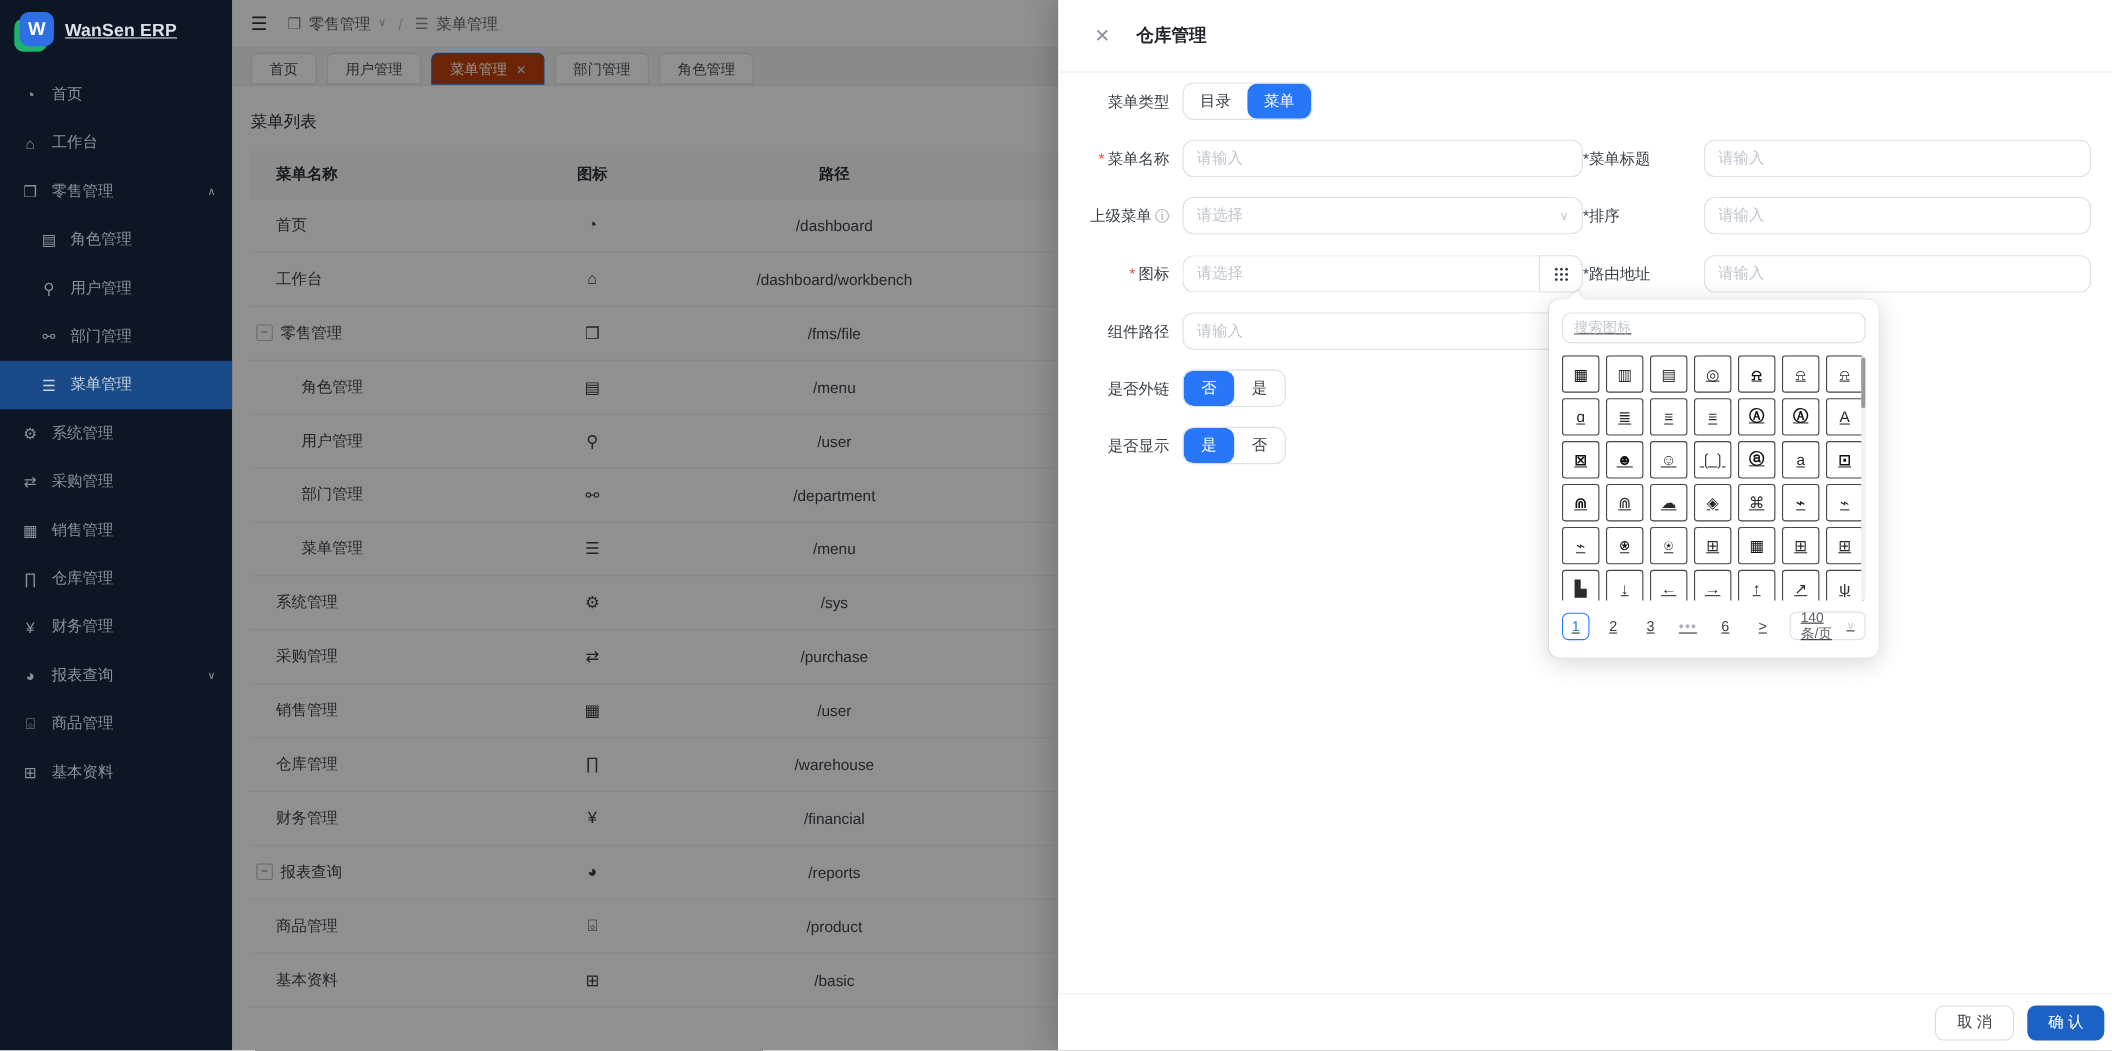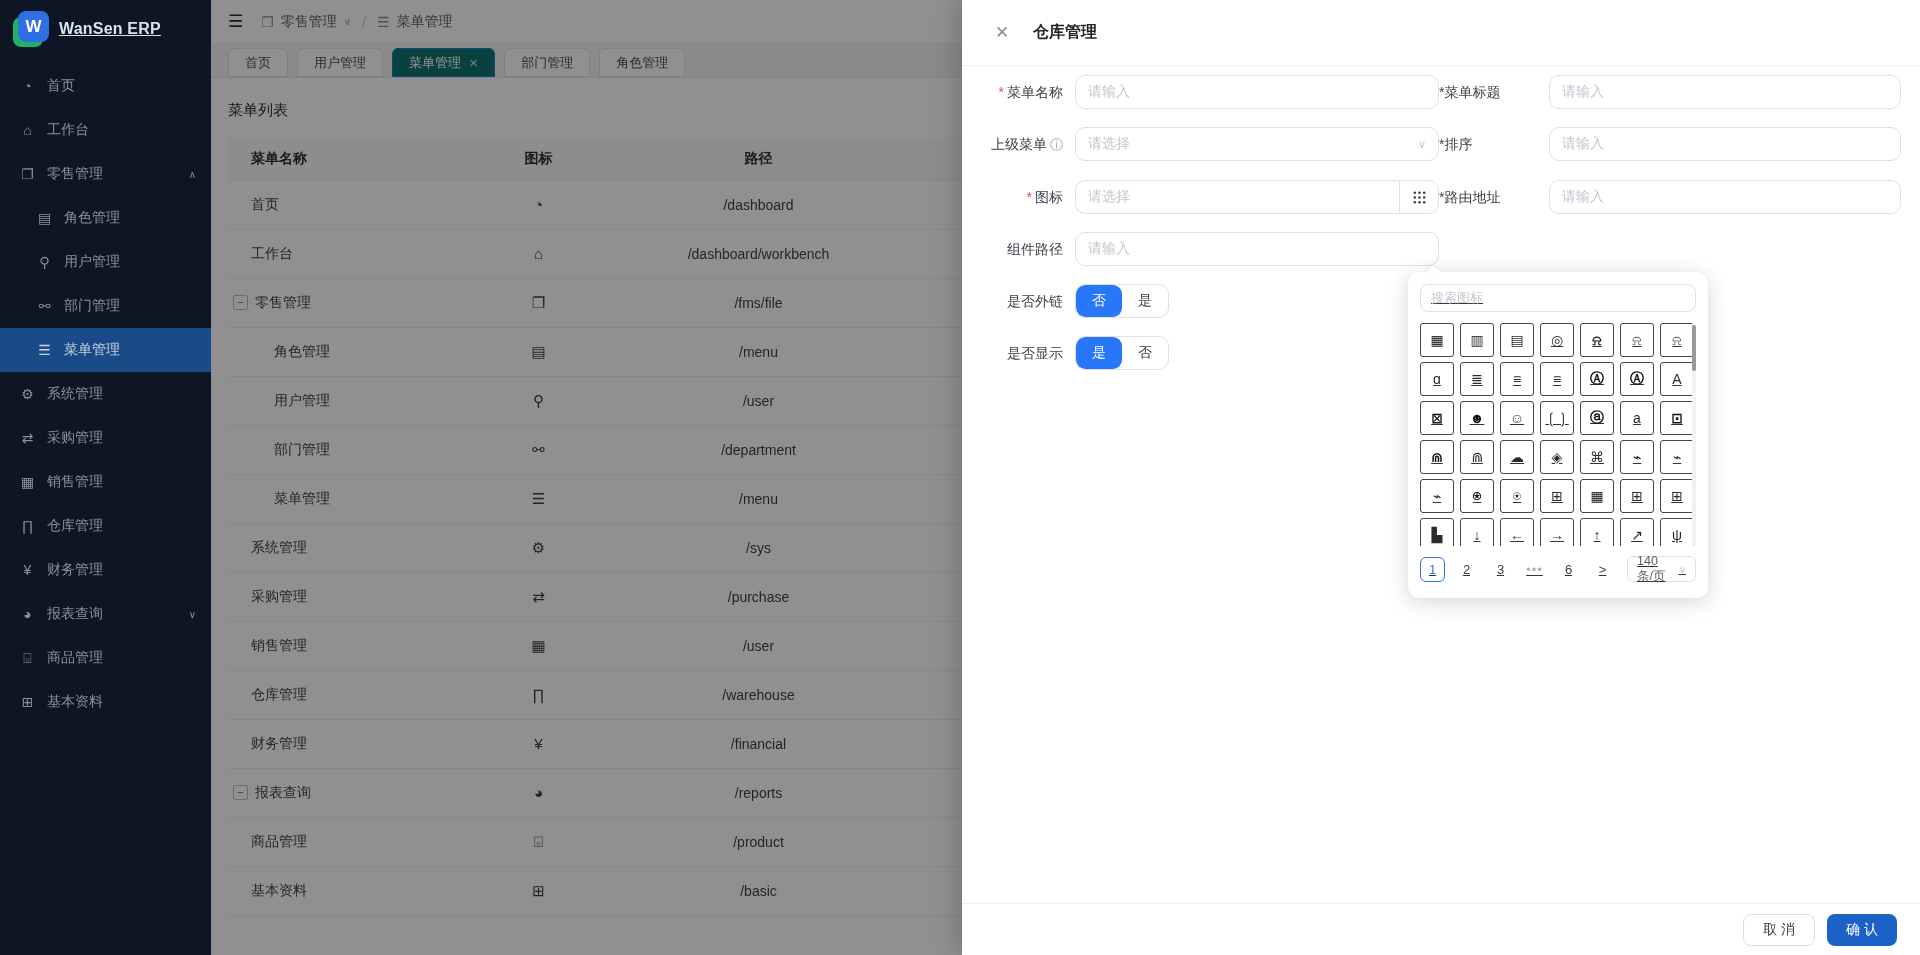--- a/index.html
+++ b/index.html
@@ -26,21 +26,21 @@
   
   .main { position:absolute; left:211px; top:0; width:1709px; height:955px; background:#fff; }
   .topbar { height:44px; background:#fff; display:flex; align-items:center; padding-left:17px; border-bottom:1px solid #eef0f2; }
   .fold-ic { font-size:17px; color:#303133; margin-right:18px; }
   .crumb { display:flex; align-items:center; color:#606266; gap:7px; }
   .crumb .cic { color:#8a8f99; font-size:14px; }
   .crumb .caret { font-size:10px; color:#a0a4ab; }
   .crumb .sep { color:#c0c4cc; margin:0 4px; }
   .tabbar { height:34px; background:#f4f5f7; display:flex; align-items:flex-end; gap:9px; padding:0 0 0 17px; border-bottom:1px solid #e6e8eb; }
   .tab { height:29px; line-height:27px; padding:0 16px; background:#fff; border:1px solid #e0e3e8; border-radius:6px 6px 0 0; color:#495057; font-size:13px; cursor:pointer; }
-  .tab.active { background:#0f766e; border-color:#1e78dd; color:#fff; }
+  .tab.active { background:#c2410c; border-color:#1e78dd; color:#fff; }
   .tab .tclose { margin-left:8px; font-size:11px; color:#cfe0f5; }
   .content { position:absolute; top:79px; left:0; right:0; bottom:0; background:#fff; padding:16px; }
   .list-title { font-size:15px; color:#28303a; margin:6px 0 18px 1px; }
   table.menu { border-collapse:collapse; width:1180px; table-layout:fixed; }
   .menu th { background:#fafafa; font-weight:bold; color:#2b323c; height:42px; font-size:14px; border-bottom:1px solid #efefef; }
   .menu th.c-name { text-align:left; padding-left:24px; }
   .menu td { height:49px; border-bottom:1px solid #f1f1f1; color:#3d434b; font-size:14px; }
   .menu td.c-icon, .menu th.c-icon, .menu td.c-path, .menu th.c-path { text-align:center; }
   .name-cell { display:flex; align-items:center; }
   .name-cell.ind0 { padding-left:24px; }
@@ -72,21 +72,21 @@
   .inp .ph { color:#c2c7cf; font-size:14px; }
   .inp .sel-caret { position:absolute; right:12px; color:#c2c7cf; font-size:11px; }
   .icon-inp { display:flex; height:34px; }
   .icon-inp .inp { flex:1; border-radius:10px 0 0 10px; border-right:none; }
   .icon-btn { width:40px; border:1px solid #dde1e7; border-radius:0 10px 10px 0; display:flex; align-items:center;
               justify-content:center; background:#fff; cursor:pointer; }
   .seg { display:inline-flex; border:1px solid #dde1e7; border-radius:10px; height:34px; overflow:hidden; background:#fff; }
   .seg .sg { min-width:46px; padding:0 15px; display:flex; align-items:center; justify-content:center; color:#3a4149; cursor:pointer; }
   .seg .sg.on { background:#2777f8; color:#fff; border-radius:9px; }
   .d-foot { position:absolute; left:0; right:0; bottom:0; height:52px; border-top:1px solid #eceef1;
-            display:flex; align-items:center; justify-content:flex-end; gap:12px; padding-right:23px; background:#fff; }
+            display:flex; align-items:center; justify-content:flex-end; gap:12px; padding-right:7px; background:#fff; }
   .btn { height:32px; padding:0 19px; border-radius:8px; font-size:14px; display:inline-flex; align-items:center; cursor:pointer; }
   .btn.ghost { border:1px solid #d9dde3; background:#fff; color:#3a4149; }
   .btn.primary { border:none; background:#1c62c6; color:#fff; }
 
   
   .popup { position:absolute; left:1408px; top:272px; width:300px; height:326px; background:#fff; border-radius:10px;
            box-shadow:0 4px 22px rgba(0,0,0,.16), 0 0 1px rgba(0,0,0,.12); z-index:80; padding:12px 12px 10px 12px;text-decoration:underline; }
   .popup .arrow { position:absolute; top:-5px; left:20px; width:10px; height:10px; background:#fff; transform:rotate(45deg);
                   box-shadow:-2px -2px 5px rgba(0,0,0,.05); }
   .p-search { height:28px; border:1px solid #dde1e7; border-radius:8px; display:flex; align-items:center; padding:0 10px; }
@@ -381,20 +381,27 @@
   </div>
 
   <div class="overlay"></div>
 
   <section class="drawer">
     <div class="d-head">
       <span class="d-close">✕</span>
       <span class="d-title">仓库管理</span>
     </div>
     <div class="d-body" id="drawer-form">
+        <div class="form-row">
+          <div class="f-label"><span>菜单类型</span></div>
+          <div class="f-field"><div class="seg">
+              <div class="sg">目录</div>
+              <div class="sg on">菜单</div>
+            </div></div>
+        </div>
         <div class="form-row">
           <div class="f-label"><span class="req">*</span><span>菜单名称</span></div>
           <div class="f-field">
             <div class="inp">
               <span class="ph">请输入</span>
             </div>
           </div>
           <div class="f-label2"><span class="req">*</span><span>菜单标题</span></div>
           <div class="f-field2">
             <div class="inp">

